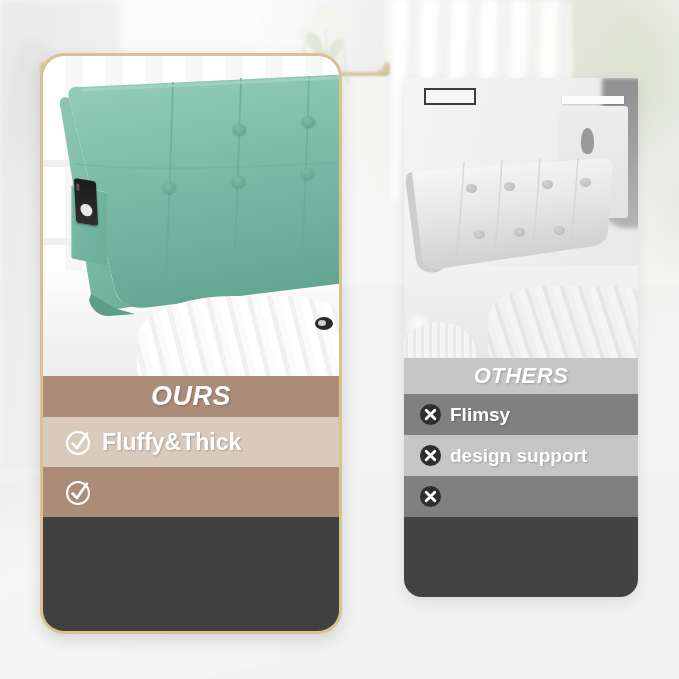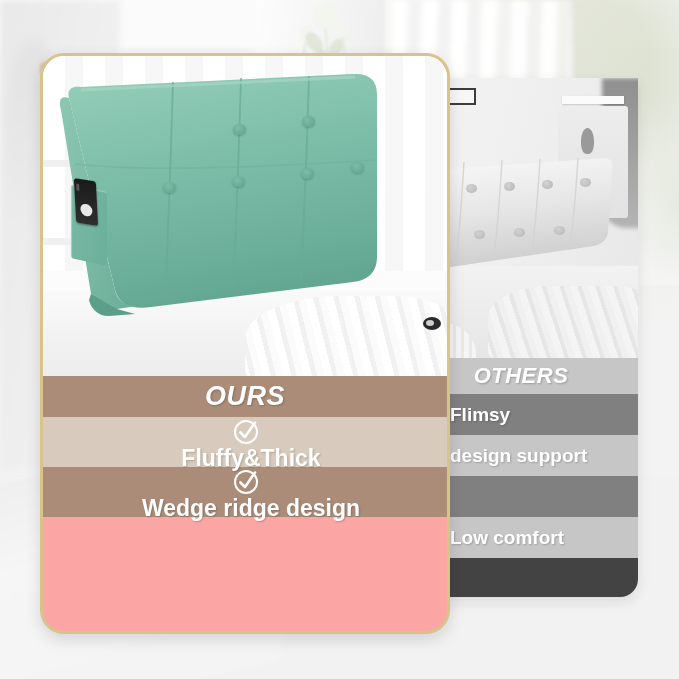--- a/index.html
+++ b/index.html
@@ -99,25 +99,25 @@
   .card {
     position: absolute;
     overflow: hidden;
     box-sizing: border-box;
   }
 
   
   #card-ours {
     left: 40px;
     top: 53px;
-    width: 410px;
+    width: 302px;
     height: 581px;
     border: 3px solid #d9c38d;
     border-radius: 24px;
-    background: #fca5a5;
+    background: #404040;
     box-shadow: 0 6px 16px rgba(0,0,0,0.13);
   }
   #ours-photo {
     position: relative;
     height: 320px;
     overflow: hidden;
     background:
       linear-gradient(#ffffff 0 42%, #fcfcfc 42% 78%, #f6f6f6 78% 100%);
   }
   
@@ -363,23 +363,22 @@
     box-sizing: border-box;
     color: #ffffff;
     font-weight: bold;
     text-shadow: 1px 1px 2px rgba(0,0,0,0.20);
   }
   .row-label { white-space: nowrap; }
 
   
   #ours-table .row {
     height: 50px;
-    padding-left: 12px;
+    padding-left: 21px;
     font-size: 23px;
-    flex-direction: column;
   }
   #ours-table .row:nth-child(odd)  { background: #d8cabc; }
   #ours-table .row:nth-child(even) { background: #ab8c78; }
 
   
   #others-table .row {
     height: 41px;
     padding-left: 15px;
     font-size: 19px;
   }
@@ -498,29 +497,20 @@
 
     <div class="row">
       <span class="icon x-icon">
         <svg viewBox="0 0 24 24" width="23" height="23">
           <circle cx="12" cy="12" r="11" fill="#2e2e2e"></circle>
           <path d="M7.5 7.5 L16.5 16.5 M16.5 7.5 L7.5 16.5" stroke="#ffffff" stroke-width="3" stroke-linecap="round"></path>
         </svg>
       </span>
     </div>
 
-    <div class="row">
-      <span class="icon x-icon">
-        <svg viewBox="0 0 24 24" width="23" height="23">
-          <circle cx="12" cy="12" r="11" fill="#2e2e2e"></circle>
-          <path d="M7.5 7.5 L16.5 16.5 M16.5 7.5 L7.5 16.5" stroke="#ffffff" stroke-width="3" stroke-linecap="round"></path>
-        </svg>
-      </span>
-      <span class="row-label">Low comfort</span>
-    </div>
 
   </div>
 </div>
 
 <div class="card" id="card-ours">
 
   <div id="ours-photo">
     <div id="ours-window"></div>
     <div id="ours-window-frame"></div>
     <div id="ours-bed"></div>
@@ -591,17 +581,16 @@
 
 
 
     <div class="row">
       <span class="icon check-icon">
         <svg viewBox="0 0 28 28" width="28" height="28">
           <circle cx="14" cy="15" r="11" fill="none" stroke="#ffffff" stroke-width="2"></circle>
           <path d="M8.5 15.5 L13 20 L23 5.5" fill="none" stroke="#ffffff" stroke-width="2.6" stroke-linecap="round" stroke-linejoin="round"></path>
         </svg>
       </span>
-      <span class="row-label">Wedge ridge design</span>
     </div>
 
   </div>
 </div>
 
 </body></html>

